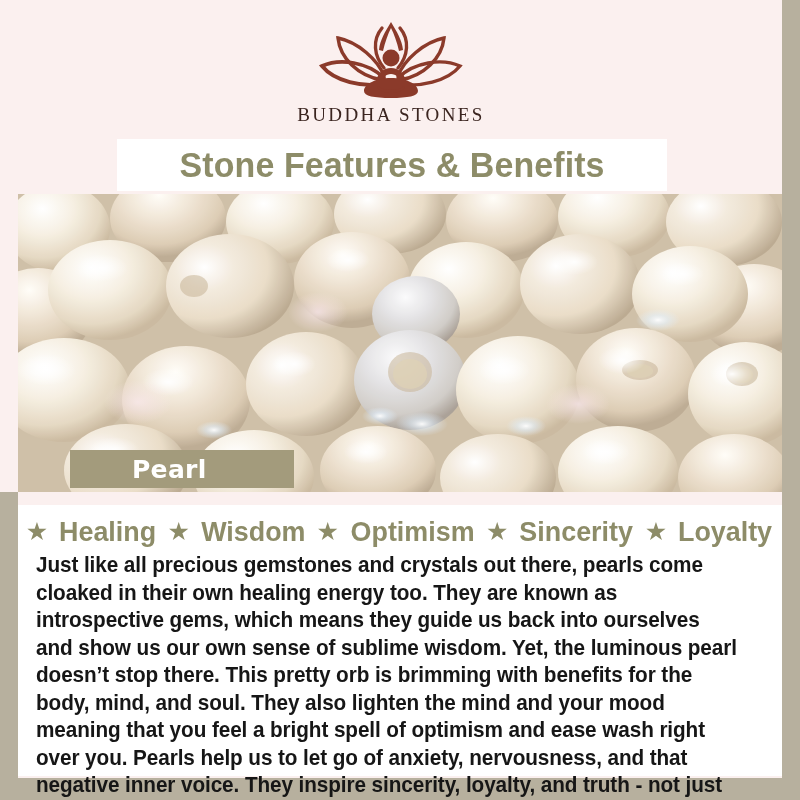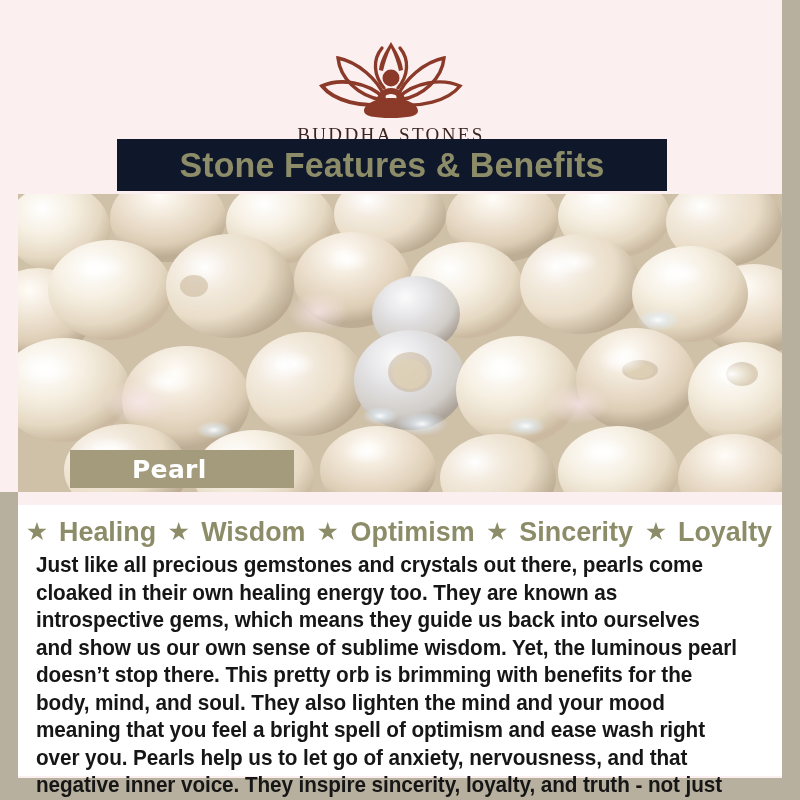--- a/index.html
+++ b/index.html
@@ -44,39 +44,39 @@
     width:800px; height:22px;
     background:#b7b09e;
   }
 
   
   .header {
     position:absolute;
     left:0; top:0;
     width:782px; height:146px;
     display:flex; flex-direction:column;
-    align-items:center; justify-content:flex-end;
+    align-items:center; justify-content:flex-start;
     padding-top:18px;
   }
   .logo-mark { width:190px; height:82px; display:block; }
   .logo-word {
     margin-top:4px;
     font-family:"Liberation Serif", serif;
     font-size:19px;
     letter-spacing:2.4px;
     color:#3b2520;
     font-weight:400;
   }
 
   
   .title-banner {
     position:absolute;
     left:117px; top:139px;
     width:550px; height:52px;
-    background:#0f172a;
+    background:#ffffff;
     display:flex; align-items:center; justify-content:center;
     z-index:4;
   }
   .title-banner h1 {
     font-family:"Liberation Sans Narrow","Liberation Sans",sans-serif;
     font-size:35px;
     font-weight:bold;
     letter-spacing:.1px;
     color:#8d8c68;
     transform:scaleX(.97);

